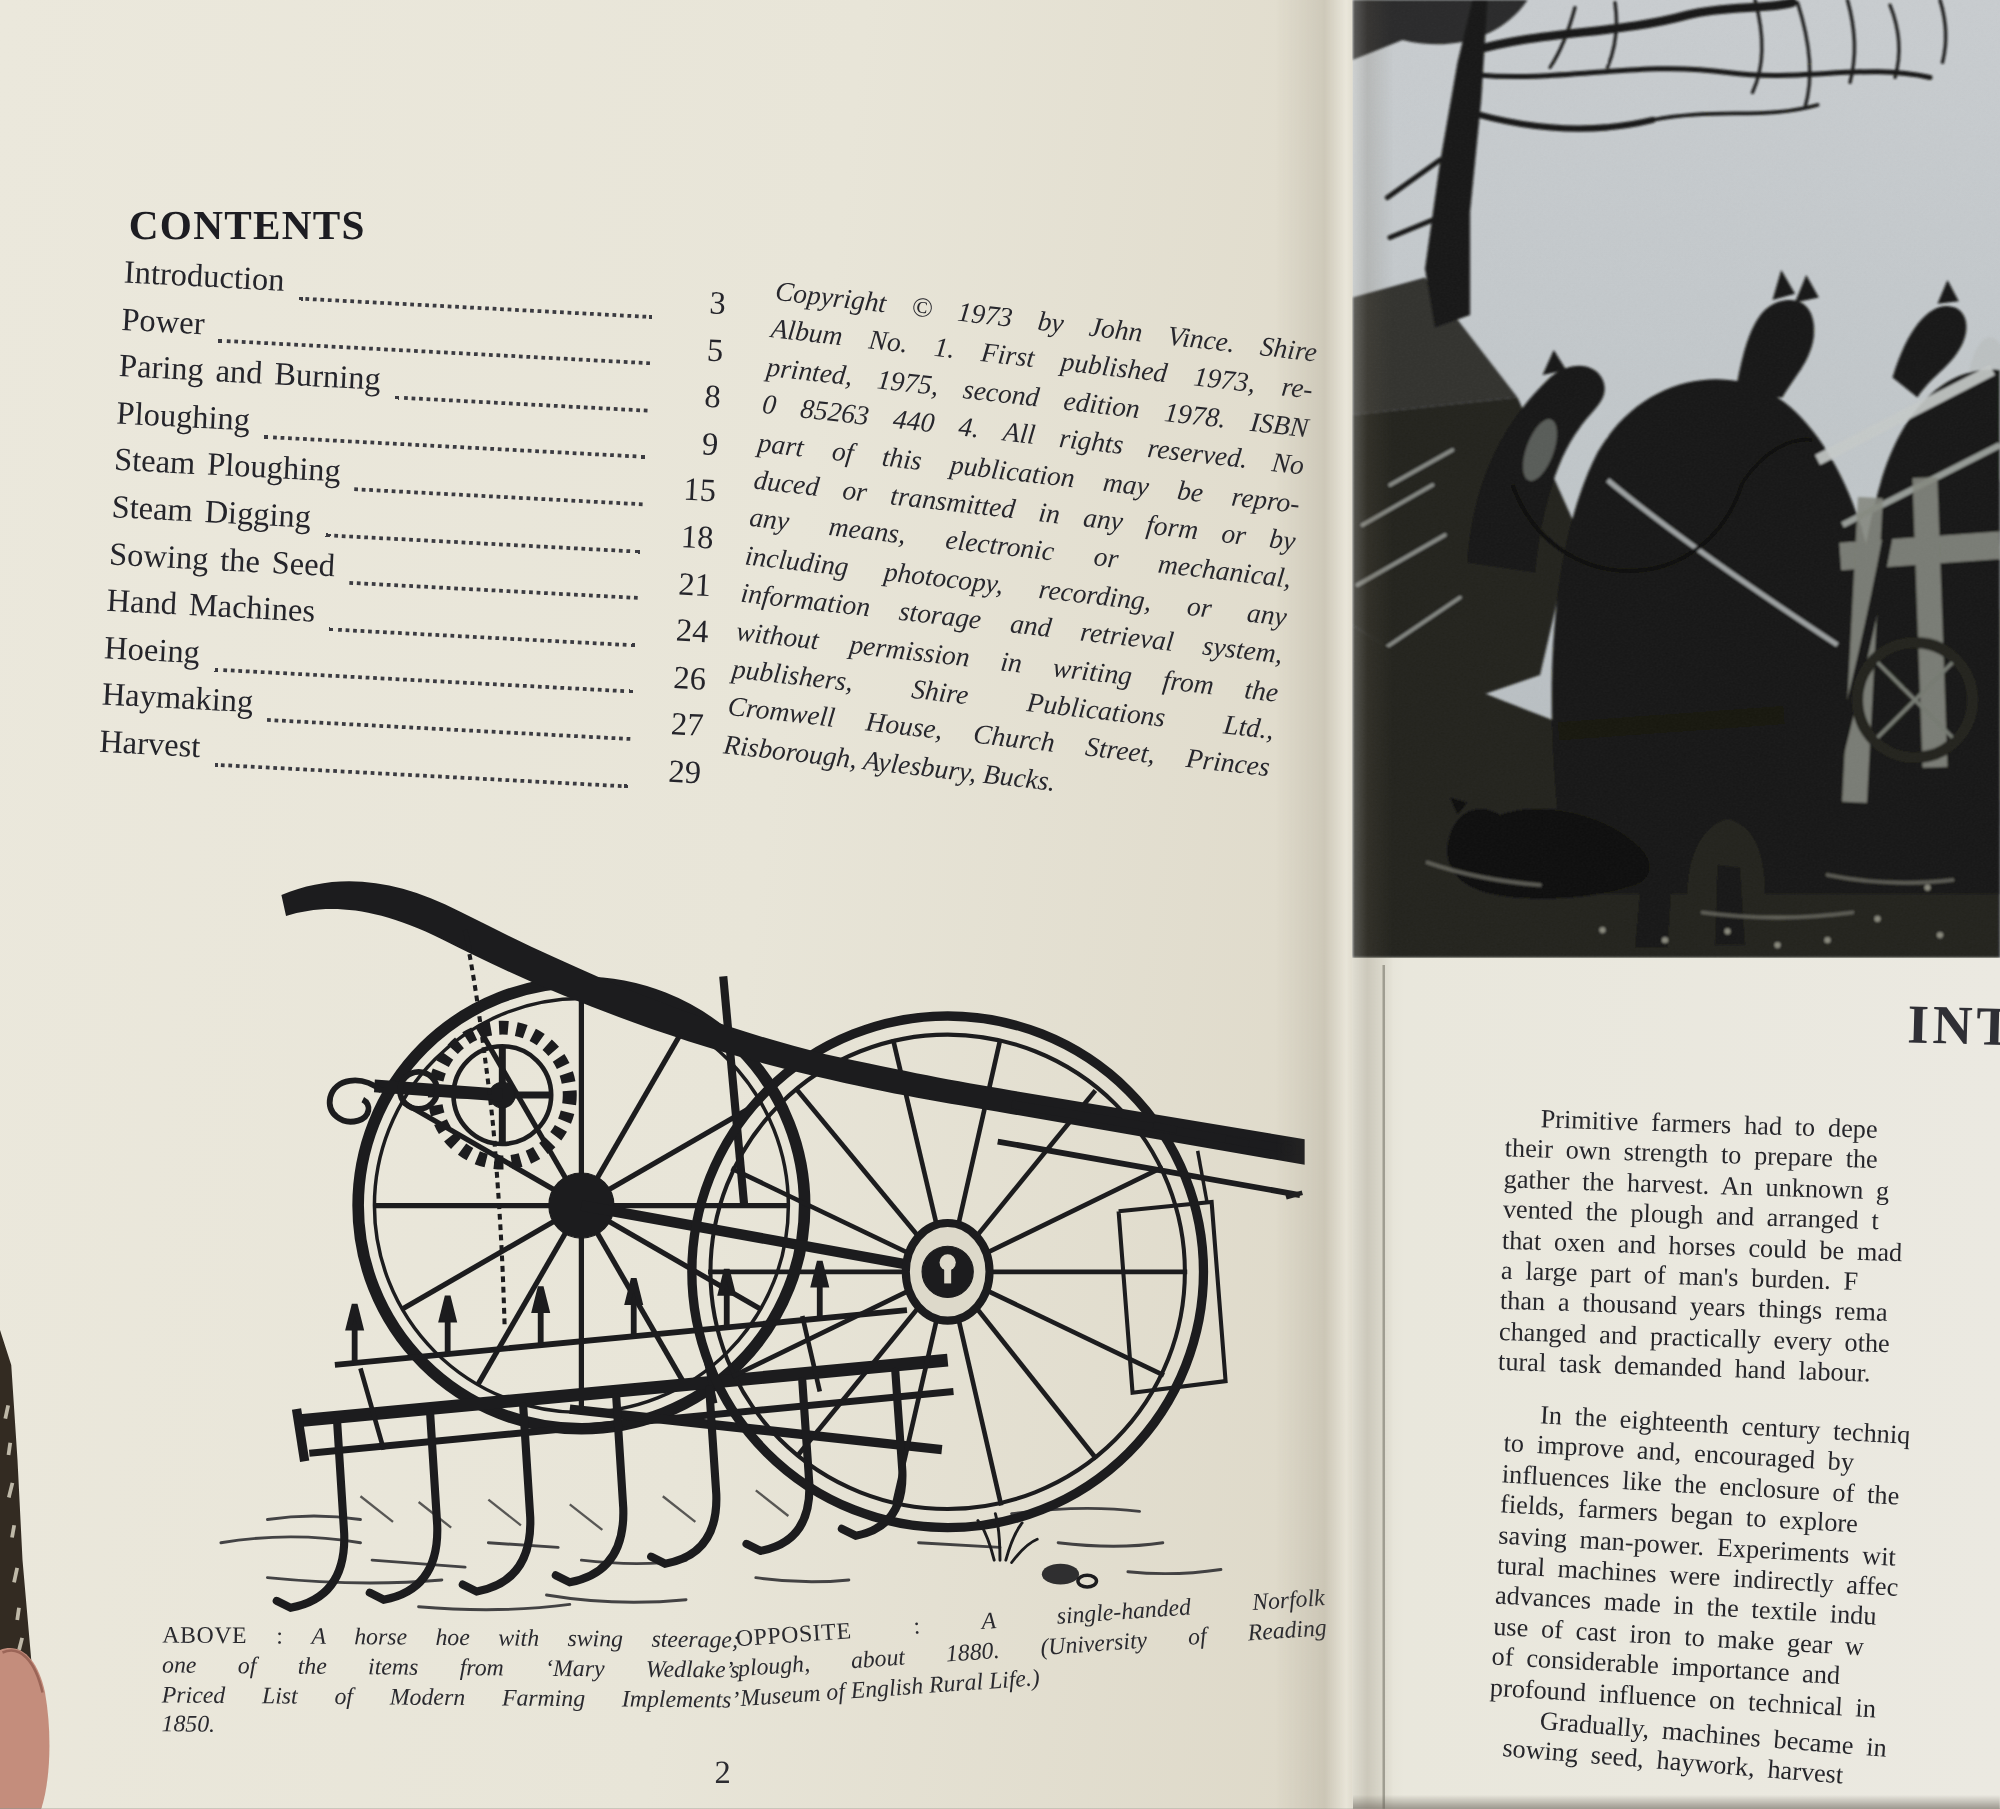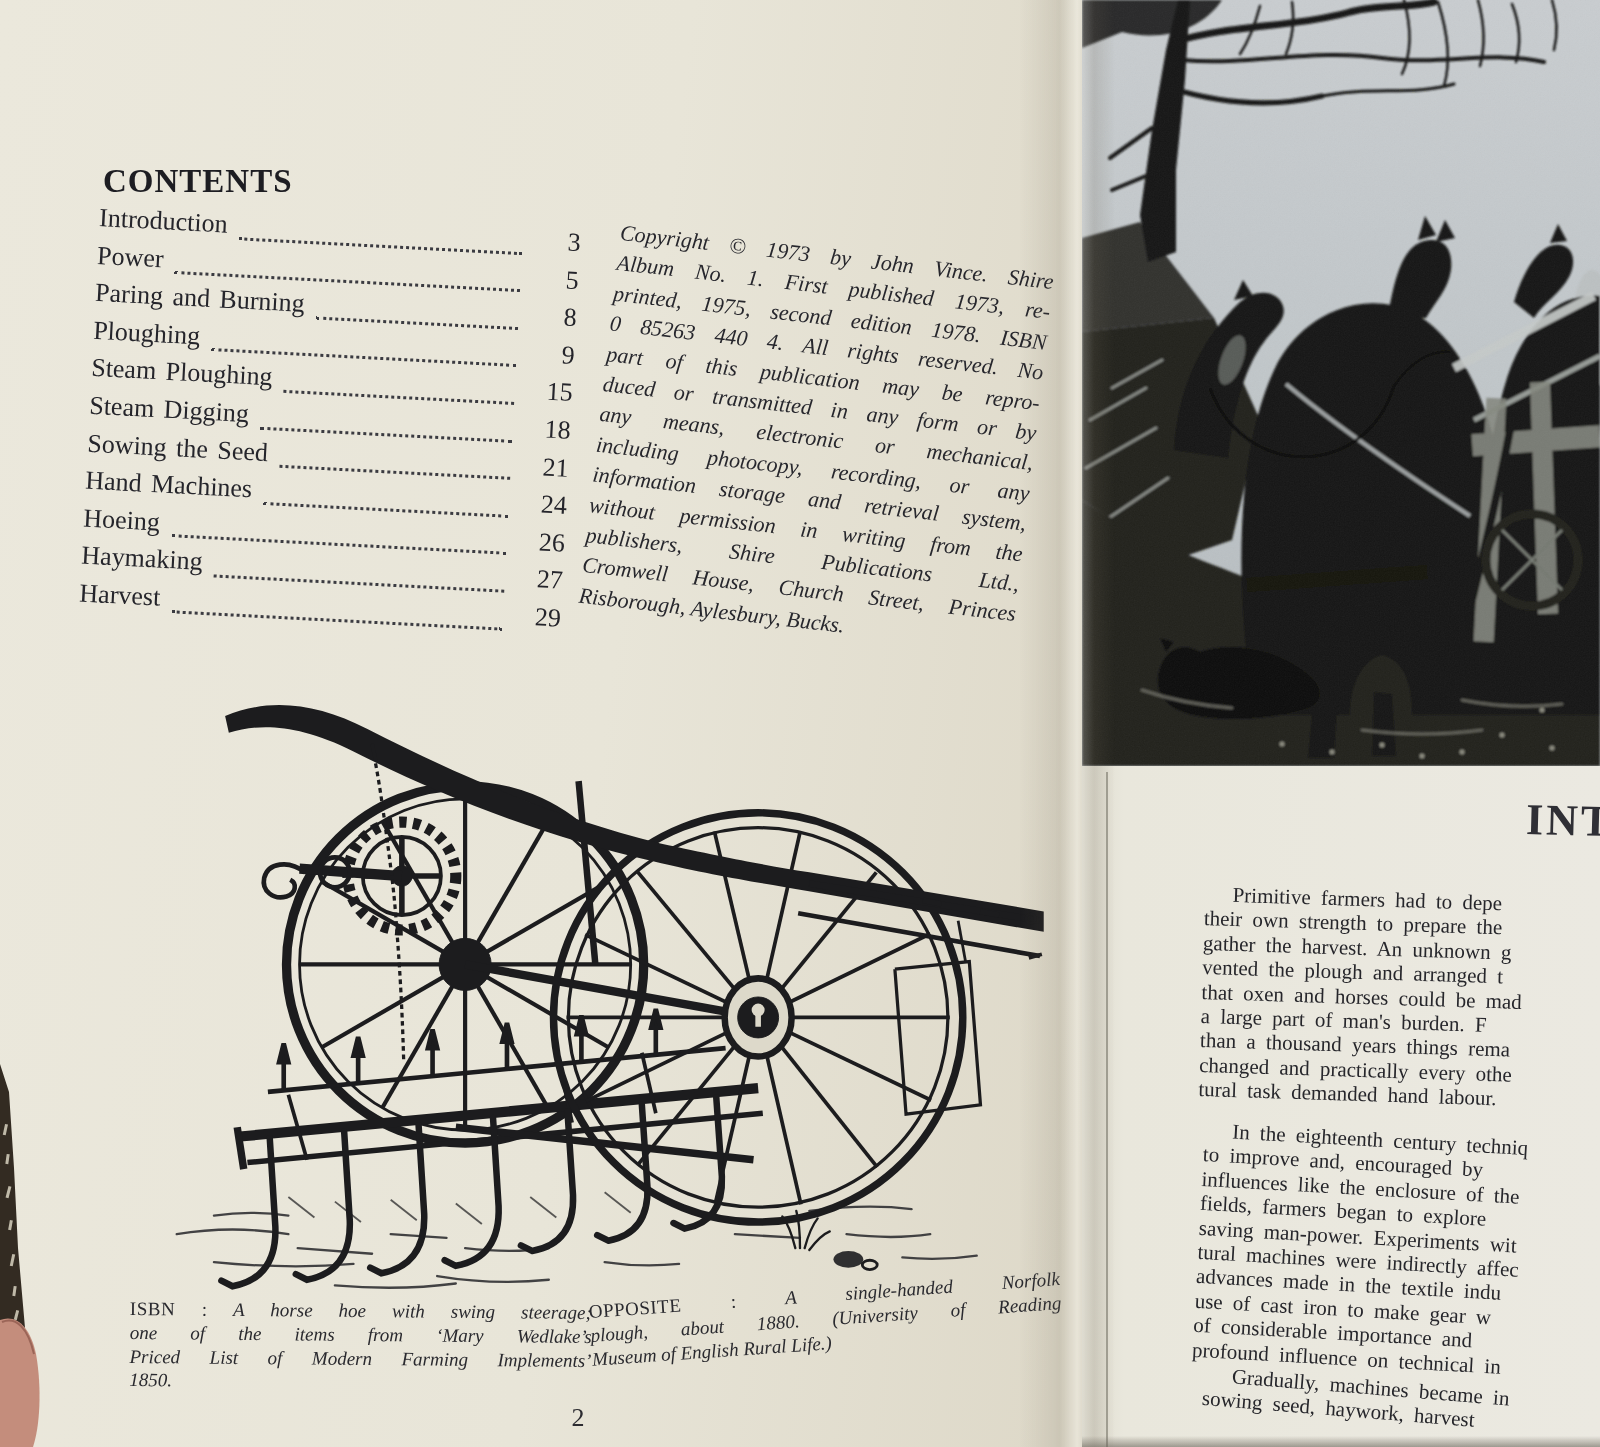--- a/index.html
+++ b/index.html
@@ -274,21 +274,21 @@
         <path d="M685,600 q-6,-24 -14,-34"></path>
           <path d="M690,600 q0,-26 -4,-40"></path>
         <path d="M695,600 q6,-22 14,-32"></path>
           <path d="M700,602 q12,-16 22,-20"></path>
       </g>
       <ellipse cx="742" cy="612" rx="16" ry="9" fill="#1c1c1e" opacity=".9"></ellipse>
       <ellipse cx="765" cy="618" rx="8" ry="5" fill="none" stroke="#1c1c1e" stroke-width="3"></ellipse>
     </svg>
 
     <div class="cap cap-left">
-      <div class="cap-line"><span class="cap-label">ISBN :</span> <span class="it">A horse hoe with swing steerage;</span></div>
+      <div class="cap-line"><span class="cap-label">ABOVE :</span> <span class="it">A horse hoe with swing steerage;</span></div>
       <div class="cap-line">one of the items from ‘Mary Wedlake’s</div>
       <div class="cap-line">Priced List of Modern Farming Implements’</div>
       <div class="cap-line last">1850.</div>
     </div>
 
     <div class="cap cap-right">
       <div class="cap-line"><span class="cap-label">OPPOSITE :</span> <span class="it">A single-handed Norfolk</span></div>
       <div class="cap-line">plough, about 1880. (University of Reading</div>
       <div class="cap-line last">Museum of English Rural Life.)</div>
     </div>

